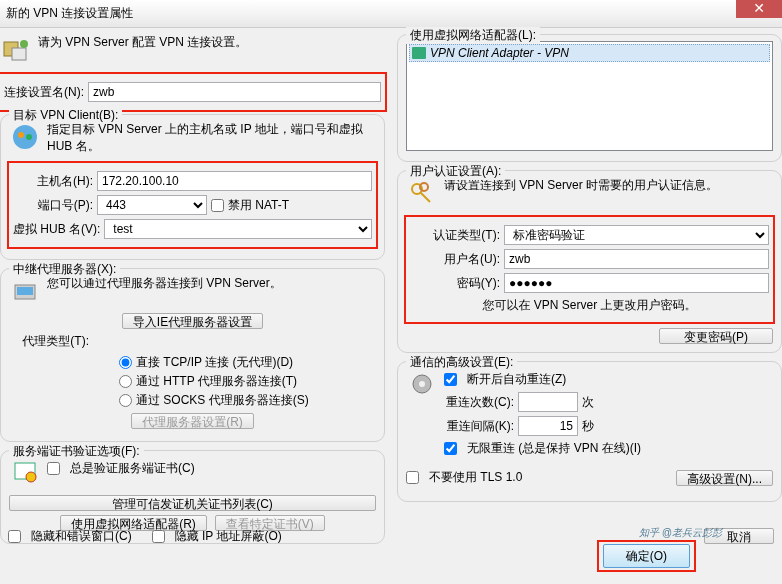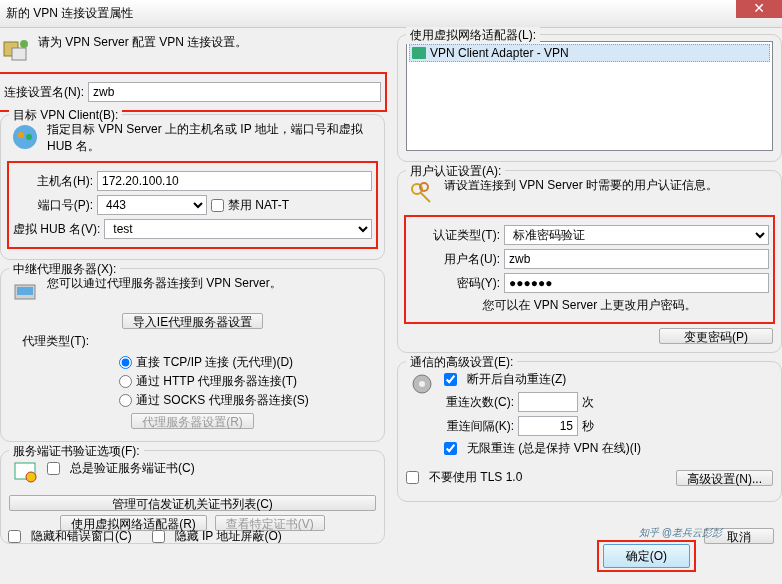--- a/index.html
+++ b/index.html
@@ -16,21 +16,21 @@
 .lbl-w { text-align: right; min-width: 90px; }
 input[type=text], input[type=password], select { border: 1px solid #abadb3; height: 20px; padding: 0 4px; font-size: 12px; background: #fff; }
 input[type=text].wide, select.wide { flex: 1; }
 .icon-box { width: 32px; height: 32px; display: flex; align-items: center; justify-content: center; flex-shrink: 0; }
 .instruct { display: flex; gap: 6px; align-items: flex-start; margin-bottom: 6px; }
 .btn { height: 16px; border: 1px solid #acacac; background: linear-gradient(#f8f8f8,#e5e5e5); border-radius: 2px; padding: 0 10px; cursor: pointer; font-size: 12px; }
 .btn:disabled { color: #999; }
 .hl-red { border: 2px solid #e21; padding: 4px; margin: 2px -2px; }
 .hl-box { border: 2px solid #e21; padding: 2px 4px; margin-top: 40px; }
 .adapter-list { border: 1px solid #828790; background: #fff; height: 110px; padding: 2px; }
-.adapter-item { background: #d6e8f7; border: 1px dotted #7da2ce; padding: 1px 2px; display: flex; align-items: center; gap: 4px; }
+.adapter-item { background: #d6e8f7; border: 1px dotted #7da2ce; padding: 1px 2px; display: flex; align-items: center; gap: 4px; font-style: italic; }
 .radio-row { display: flex; align-items: center; gap: 4px; margin: 2px 0 2px 110px; }
 .chk-row { display: flex; align-items: center; gap: 10px; margin: 3px 0; }
 .footer { position: absolute; bottom: 12px; left: 8px; right: 8px; display: flex; align-items: center; }
 .footer .spacer { flex: 1; }
 .btn-ok { background: linear-gradient(#eaf6fd,#c4e5f6); border: 1px solid #5b9dd9; height: 24px; padding: 0 22px; }
 .watermark { position: absolute; right: 60px; bottom: 44px; color: #0c4a6e; font-size: 10px; opacity: 0.7; font-style: italic; }
 svg { display: block; }
 .num-input { width: 60px; text-align: right; }
 .center-btn-row { display:flex; justify-content:center; gap:8px; margin:4px 0;}
 </style>

